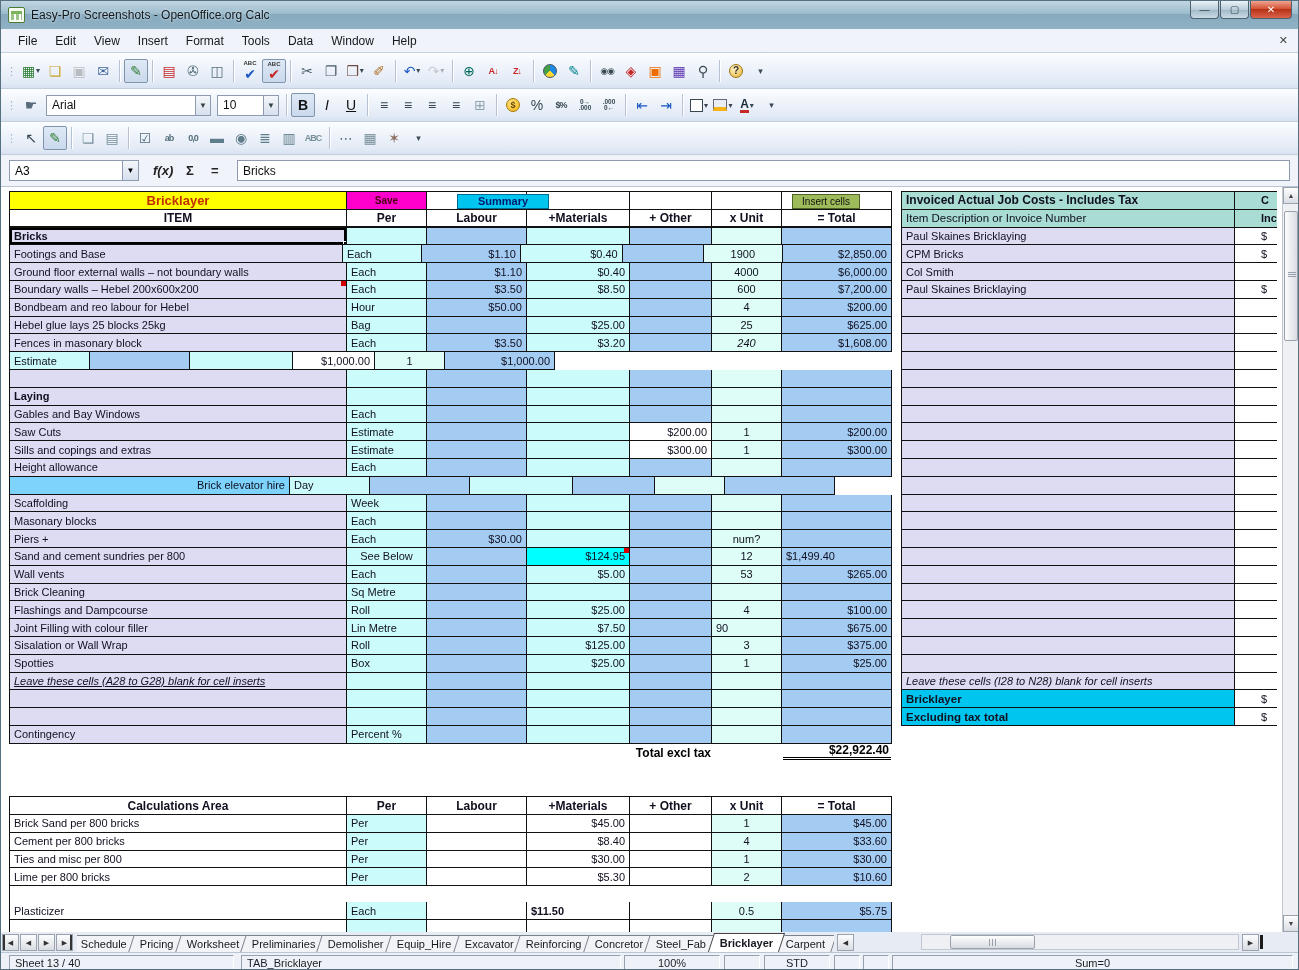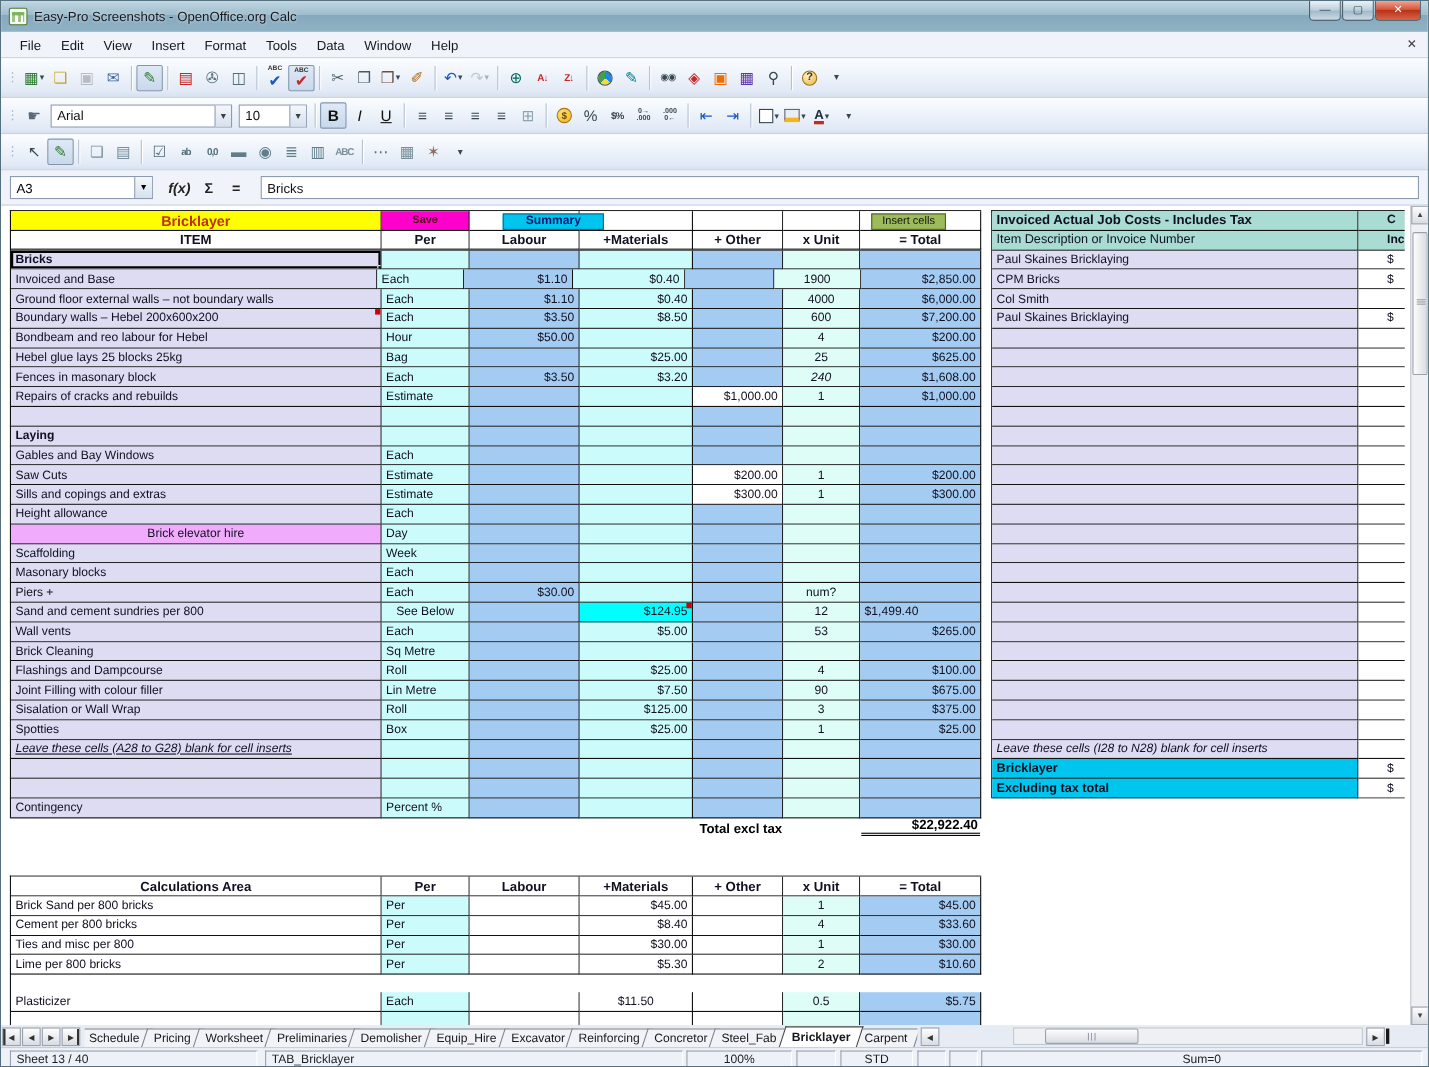--- a/index.html
+++ b/index.html
@@ -411,21 +411,21 @@
           </div>
           <div class="scell" style="width: 80px; background: rgb(203, 251, 251); justify-content: flex-start;"></div>
           <div class="scell" style="width: 100px; background: rgb(164, 203, 242); justify-content: flex-end;"></div>
           <div class="scell" style="width: 103px; background: rgb(203, 251, 251); justify-content: flex-end;"></div>
           <div class="scell" style="width: 82px; background: rgb(164, 203, 242); justify-content: flex-end;"></div>
           <div class="scell" style="width: 70px; background: rgb(221, 253, 246); justify-content: center;"></div>
           <div class="scell" style="width: 110px; background: rgb(164, 203, 242); justify-content: flex-end;"></div>
         </div>
         <div class="srow" style="height: 17.8px;">
           <div class="scell" style="width: 337px; background: rgb(222, 220, 242); justify-content: flex-start;">
-            <span>Invoiced and Base</span>
+            <span>Footings and Base</span>
           </div>
           <div class="scell" style="width: 80px; background: rgb(203, 251, 251); justify-content: flex-start;">
             <span>Each</span>
           </div>
           <div class="scell" style="width: 100px; background: rgb(164, 203, 242); justify-content: flex-end;">
             <span>$1.10</span>
           </div>
           <div class="scell" style="width: 103px; background: rgb(203, 251, 251); justify-content: flex-end;">
             <span>$0.40</span>
           </div>
@@ -533,23 +533,20 @@
           </div>
           <div class="scell" style="width: 82px; background: rgb(164, 203, 242); justify-content: flex-end;"></div>
           <div class="scell" style="width: 70px; background: rgb(221, 253, 246); justify-content: center; font-style: italic;">
             <span>240</span>
           </div>
           <div class="scell" style="width: 110px; background: rgb(164, 203, 242); justify-content: flex-end;">
             <span>$1,608.00</span>
           </div>
         </div>
         <div class="srow" style="height: 17.8px;">
-          <div class="scell" style="width: 337px; background: rgb(222, 220, 242); justify-content: flex-start;">
-            <span>Repairs of cracks and rebuilds</span>
-          </div>
           <div class="scell" style="width: 80px; background: rgb(203, 251, 251); justify-content: flex-start;">
             <span>Estimate</span>
           </div>
           <div class="scell" style="width: 100px; background: rgb(164, 203, 242); justify-content: flex-end;"></div>
           <div class="scell" style="width: 103px; background: rgb(203, 251, 251); justify-content: flex-end;"></div>
           <div class="scell" style="width: 82px; background: rgb(255, 255, 255); justify-content: flex-end;">
             <span>$1,000.00</span>
           </div>
           <div class="scell" style="width: 70px; background: rgb(221, 253, 246); justify-content: center;">
             <span>1</span>
@@ -636,21 +633,21 @@
           <div class="scell" style="width: 80px; background: rgb(203, 251, 251); justify-content: flex-start;">
             <span>Each</span>
           </div>
           <div class="scell" style="width: 100px; background: rgb(164, 203, 242); justify-content: flex-end;"></div>
           <div class="scell" style="width: 103px; background: rgb(203, 251, 251); justify-content: flex-end;"></div>
           <div class="scell" style="width: 82px; background: rgb(164, 203, 242); justify-content: flex-end;"></div>
           <div class="scell" style="width: 70px; background: rgb(221, 253, 246); justify-content: center;"></div>
           <div class="scell" style="width: 110px; background: rgb(164, 203, 242); justify-content: flex-end;"></div>
         </div>
         <div class="srow" style="height: 17.8px;">
-          <div class="scell" style="width: 337px; background: #f0abfc; justify-content: center;">
+          <div class="scell" style="width: 280px; background: #7dd3fc; justify-content: flex-end;">
             <span>Brick elevator hire</span>
           </div>
           <div class="scell" style="width: 80px; background: rgb(203, 251, 251); justify-content: flex-start;">
             <span>Day</span>
           </div>
           <div class="scell" style="width: 100px; background: rgb(164, 203, 242); justify-content: flex-end;"></div>
           <div class="scell" style="width: 103px; background: rgb(203, 251, 251); justify-content: flex-end;"></div>
           <div class="scell" style="width: 82px; background: rgb(164, 203, 242); justify-content: flex-end;"></div>
           <div class="scell" style="width: 70px; background: rgb(221, 253, 246); justify-content: center;"></div>
           <div class="scell" style="width: 110px; background: rgb(164, 203, 242); justify-content: flex-end;"></div>
@@ -774,21 +771,21 @@
             <span>Joint Filling with colour filler</span>
           </div>
           <div class="scell" style="width: 80px; background: rgb(203, 251, 251); justify-content: flex-start;">
             <span>Lin Metre</span>
           </div>
           <div class="scell" style="width: 100px; background: rgb(164, 203, 242); justify-content: flex-end;"></div>
           <div class="scell" style="width: 103px; background: rgb(203, 251, 251); justify-content: flex-end;">
             <span>$7.50</span>
           </div>
           <div class="scell" style="width: 82px; background: rgb(164, 203, 242); justify-content: flex-end;"></div>
-          <div class="scell" style="width: 70px; background: rgb(221, 253, 246); justify-content: center;">
+          <div class="scell" style="width: 70px; background: rgb(221, 253, 246); justify-content: flex-start;">
             <span>90</span>
           </div>
           <div class="scell" style="width: 110px; background: rgb(164, 203, 242); justify-content: flex-end;">
             <span>$675.00</span>
           </div>
         </div>
         <div class="srow" style="height: 17.8px;">
           <div class="scell" style="width: 337px; background: rgb(222, 220, 242); justify-content: flex-start;">
             <span>Sisalation or Wall Wrap</span>
           </div>
@@ -1128,21 +1125,21 @@
           </div>
         </div>
         <div class="srow" style="height: 17.8px; margin-top: 16px;">
           <div class="scell" style="width: 337px; background: rgb(255, 255, 255); justify-content: flex-start;">
             <span>Plasticizer</span>
           </div>
           <div class="scell" style="width: 80px; background: rgb(203, 251, 251); justify-content: flex-start;">
             <span>Each</span>
           </div>
           <div class="scell" style="width: 100px; background: rgb(255, 255, 255); justify-content: flex-end;"></div>
-          <div class="scell" style="width: 103px; background: rgb(255, 255, 255); justify-content: center;">
+          <div class="scell" style="width: 103px; background: rgb(255, 255, 255); justify-content: flex-start; font-weight: bold;">
             <span>$11.50</span>
           </div>
           <div class="scell" style="width: 82px; background: rgb(255, 255, 255); justify-content: flex-end;"></div>
           <div class="scell" style="width: 70px; background: rgb(221, 253, 246); justify-content: center;">
             <span>0.5</span>
           </div>
           <div class="scell" style="width: 110px; background: rgb(164, 203, 242); justify-content: flex-end;">
             <span>$5.75</span>
           </div>
         </div>

